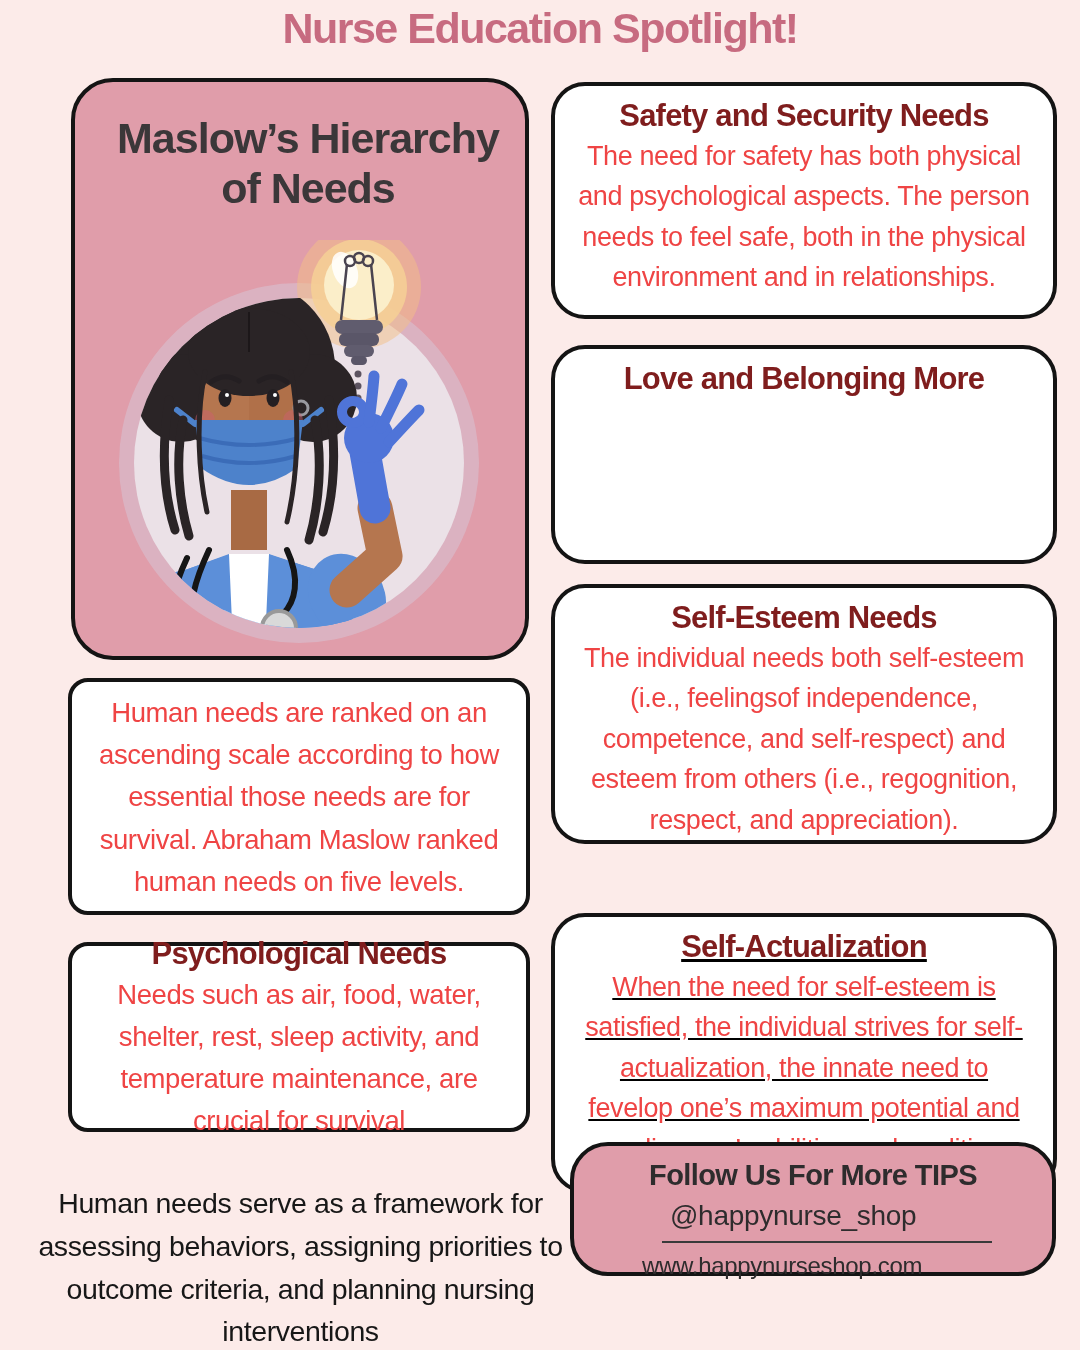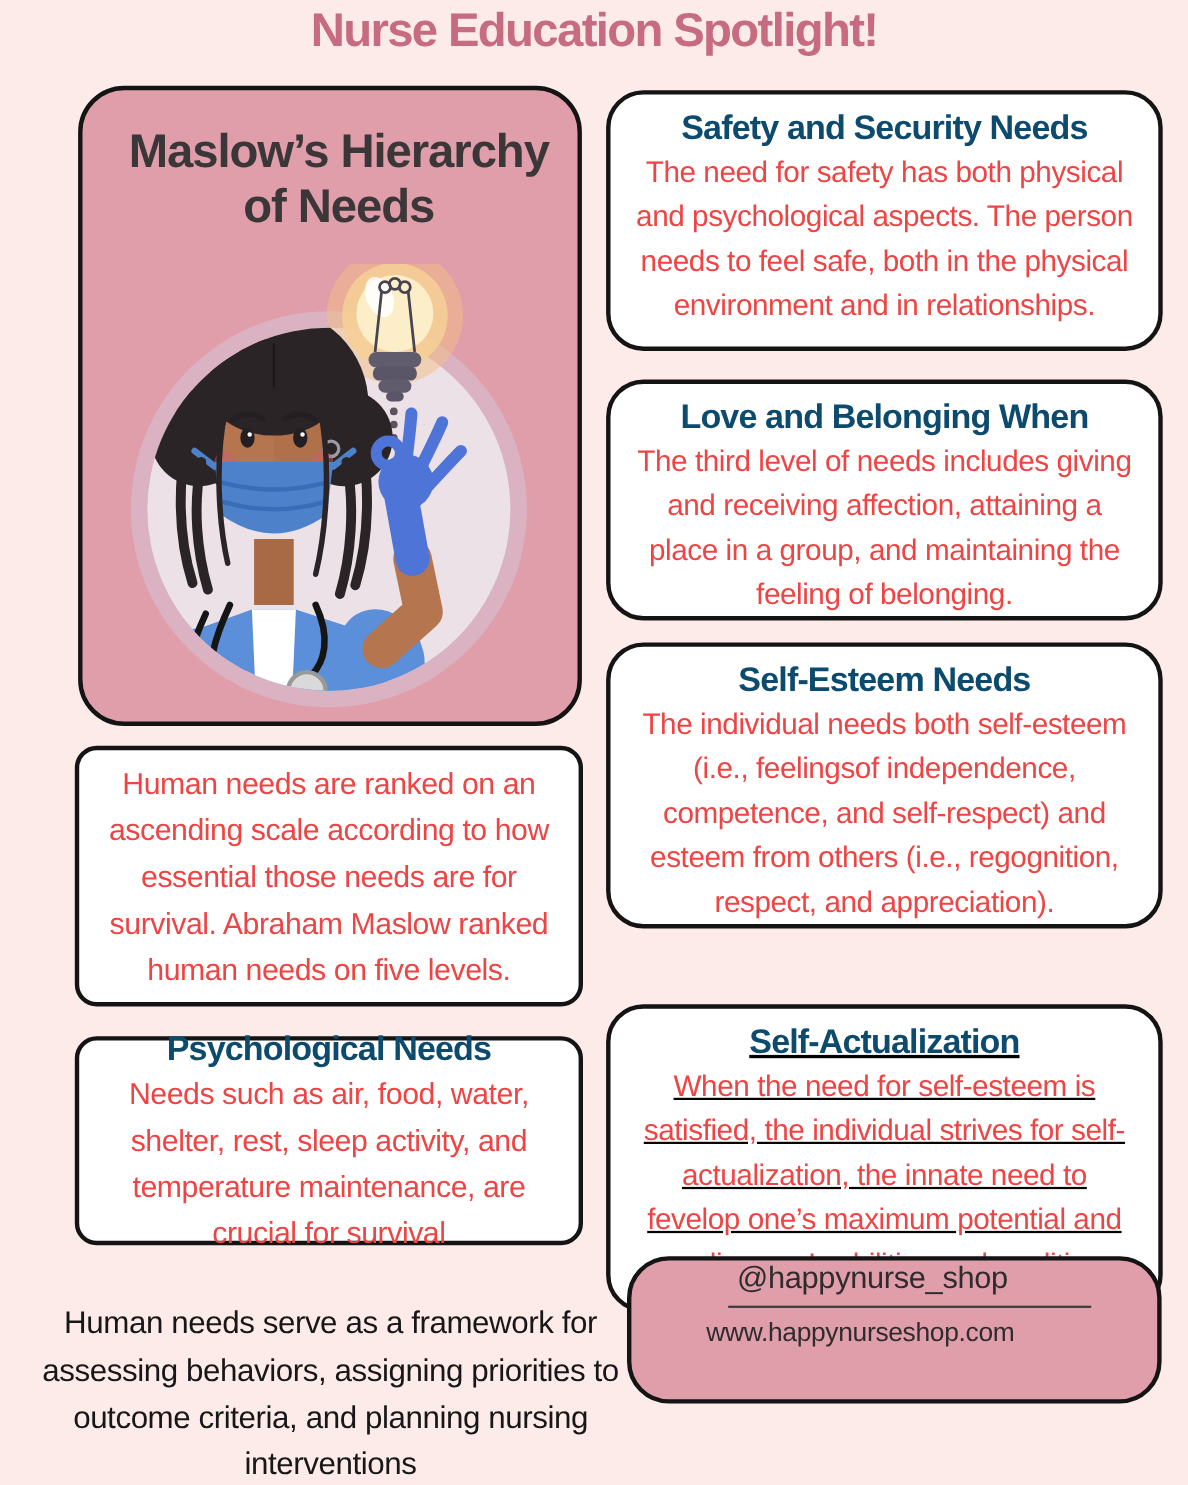--- a/index.html
+++ b/index.html
@@ -27,21 +27,21 @@
   .lcard{left:68px;width:462px;border-radius:20px;display:flex;flex-direction:column;
     align-items:center;justify-content:center;padding:10px 18px;text-align:center;}
   .intro-card{top:678px;height:237px;}
   .psych-card{top:942px;height:190px;}
   .rcard{left:551px;width:506px;border-radius:34px;padding:8px 22px;text-align:center;box-sizing:border-box;position:absolute;}
   .rcard-1{top:82px;height:237px;}
   .rcard-2{top:345px;height:219px;}
   .rcard-3{top:584px;height:260px;}
   .rcard-4{top:913px;height:280px;text-decoration:underline;}
   .card-heading{
-    font-size:31px;font-weight:bold;color:#0c4a6e;margin:4px 0 0;
+    font-size:31px;font-weight:bold;color:#7f1d1d;margin:4px 0 0;
     letter-spacing:-0.8px;line-height:1.15;
   }
   .card-body{
     font-size:27px;line-height:1.5;color:#ef4444;margin:2px 0 0;
     letter-spacing:-0.4px;font-weight:500;
   }
   .lcard .card-body{font-size:27.5px;line-height:1.53;}
   .footer-note{
     position:absolute;left:28px;top:1182px;width:545px;text-align:center;
     font-size:28.5px;line-height:1.5;color:#171717;margin:0;letter-spacing:-0.4px;font-weight:500;
@@ -165,33 +165,33 @@
   </section>
 
   <p class="footer-note">Human needs serve as a framework for assessing behaviors, assigning priorities to outcome criteria, and planning nursing interventions</p>
 
   <section class="card rcard rcard-1">
     <h3 class="card-heading">Safety and Security Needs</h3>
     <p class="card-body">The  need for safety has both physical and psychological aspects. The person needs to feel safe, both in the physical environment and in relationships.</p>
   </section>
 
   <section class="card rcard rcard-2">
-    <h3 class="card-heading">Love and Belonging When</h3>
-    <p class="card-body">The third level of needs includes giving and receiving affection, attaining a place in a group, and maintaining the feeling of belonging.</p>
+    <h3 class="card-heading">Love and Belonging More</h3>
   </section>
 
   <section class="card rcard rcard-3">
     <h3 class="card-heading">Self-Esteem Needs</h3>
     <p class="card-body">The individual needs both self-esteem (i.e., feelingsof independence, competence, and self-respect) and esteem from others (i.e., regognition, respect, and appreciation).</p>
   </section>
 
   <section class="card rcard rcard-4">
     <h3 class="card-heading">Self-Actualization</h3>
     <p class="card-body">When the need for self-esteem is satisfied, the  individual strives for self-actualization, the innate need to fevelop one’s maximum potential and realize one’s abilities and qualities</p>
   </section>
 
   <section class="follow-card">
+    <h3 class="follow-title">Follow Us For More TIPS</h3>
     <p class="follow-handle">@happynurse_shop</p>
     <div class="follow-divider"></div>
     <p class="follow-site">www.happynurseshop.com</p>
   </section>
 
 </div>
 
 </body></html>

